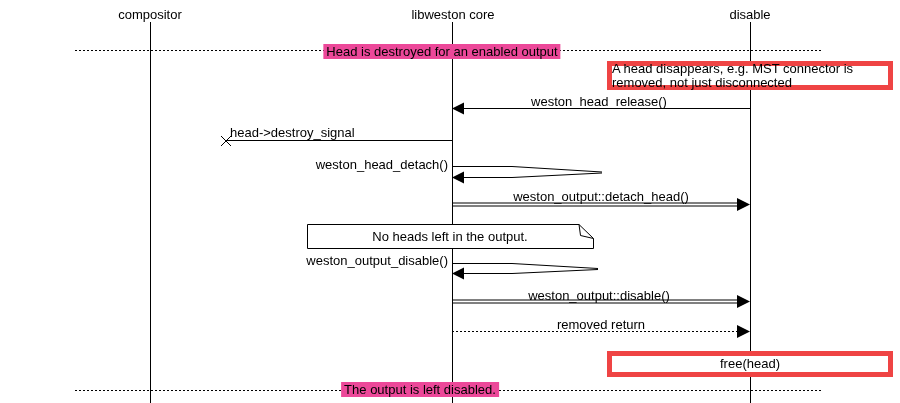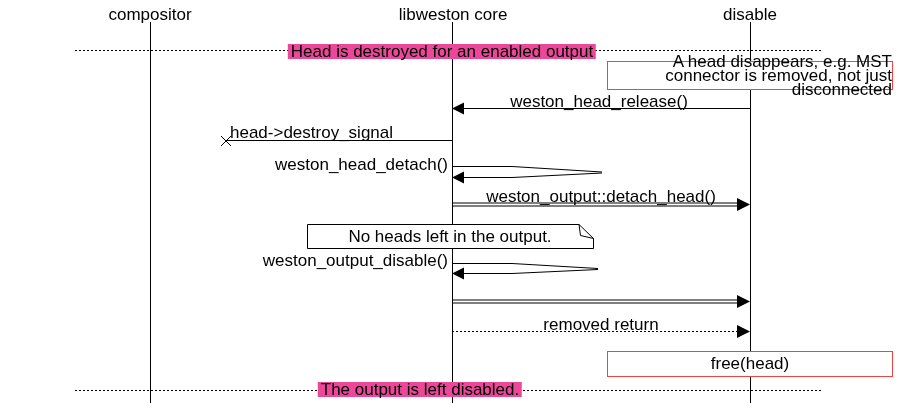--- a/index.html
+++ b/index.html
@@ -1,28 +1,28 @@
 <!DOCTYPE html>
 <html><head>
 <meta charset="utf-8">
 <style>
   html,body{margin:0;padding:0;background:#fff;}
   .canvas{
     position:relative;width:900px;height:403px;background:#ffffff;
-    font-family:"Liberation Sans",sans-serif;font-size:17px;color:#000;
+    font-family:"Liberation Sans",sans-serif;font-size:13px;color:#000;
     overflow:hidden;
   }
   .canvas svg{position:absolute;left:0;top:0;}
   .lbl{position:absolute;white-space:nowrap;line-height:15px;}
   .ctr{transform:translateX(-50%);}
   .ralign{text-align:right;}
   .divlbl{background:#ec4899;padding:0 3px;}
   .box{
-    position:absolute;box-sizing:border-box;border:1px solid #ef4444;background:#ffffff;
-    display:flex;align-items:center;justify-content:center;text-align:right;
+    position:absolute;box-sizing:border-box;border:5px solid #ef4444;background:#ffffff;
+    display:flex;align-items:center;justify-content:center;text-align:left;
     line-height:14px;
   }
   .stroke{stroke:#000;fill:none;stroke-width:1;}
   .dash{stroke-dasharray:2,2;}
   .fillb{fill:#000;stroke:none;}
   .paper{fill:#fff;stroke:#000;stroke-width:1;}
 </style>
 </head>
 <body>
 
@@ -79,19 +79,20 @@
   </div>
 
   <div class="lbl ctr" style="left:599px;top:94px;">weston_head_release()</div>
   <div class="lbl" style="left:230px;top:125px;">head-&gt;destroy_signal</div>
   <div class="lbl ralign" style="right:452px;top:157px;">weston_head_detach()</div>
   <div class="lbl ctr" style="left:601px;top:189px;">weston_output::detach_head()</div>
 
   <div class="lbl ctr" style="left:450px;top:229px;">No heads left in the output.</div>
 
   <div class="lbl ralign" style="right:452px;top:253px;">weston_output_disable()</div>
+  <div class="lbl ctr" style="left:599px;top:288px;">weston_output::disable()</div>
   <div class="lbl ctr" style="left:601px;top:317px;">removed return</div>
 
   <div class="box" style="left:607px;top:351px;width:286px;height:26px;">
     <span>free(head)</span>
   </div>
 
 </div>
 
 </body></html>

